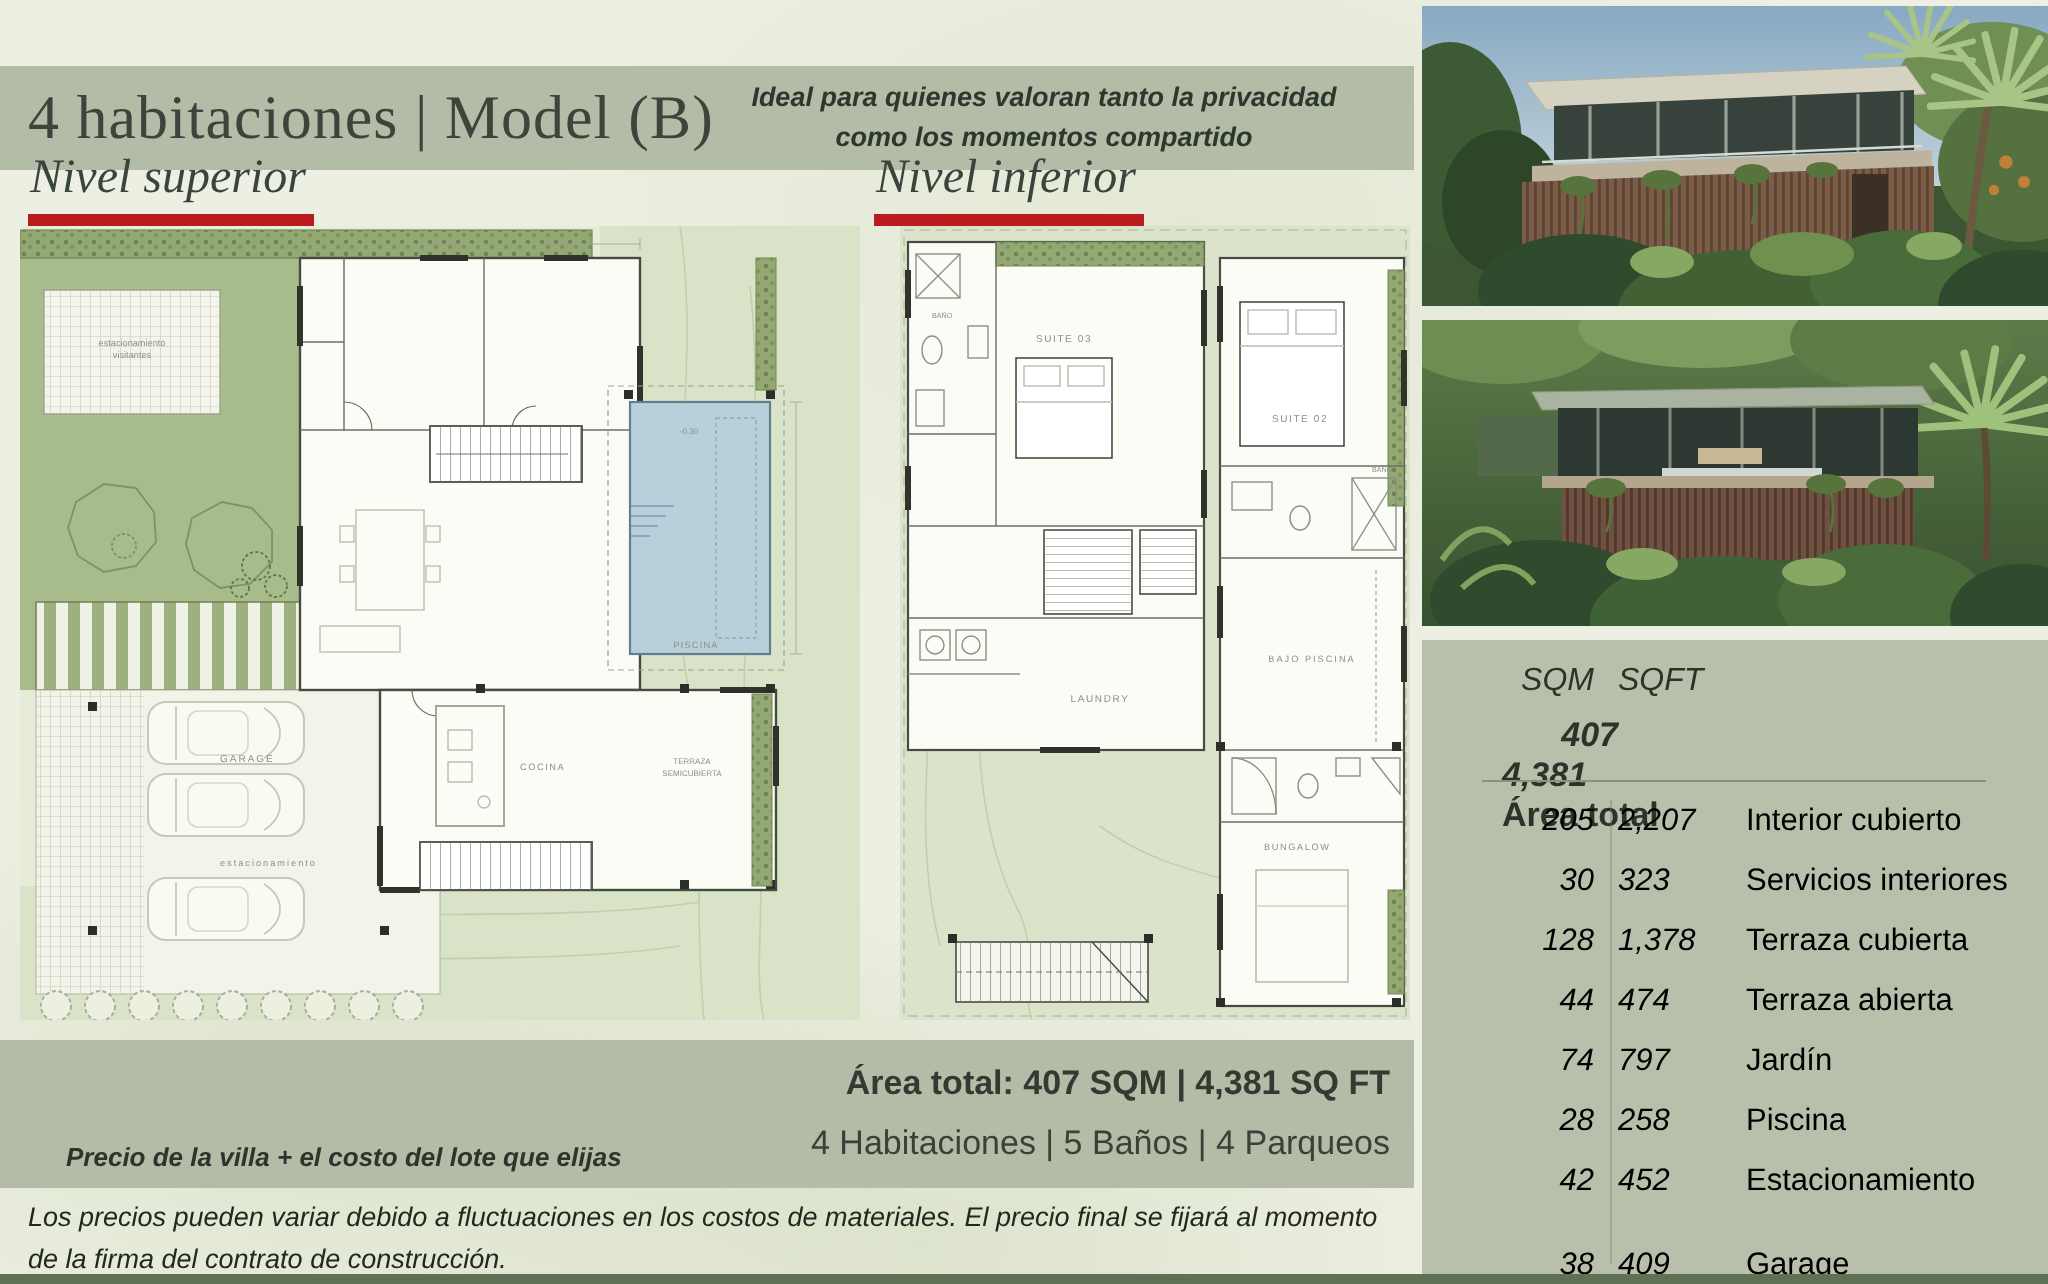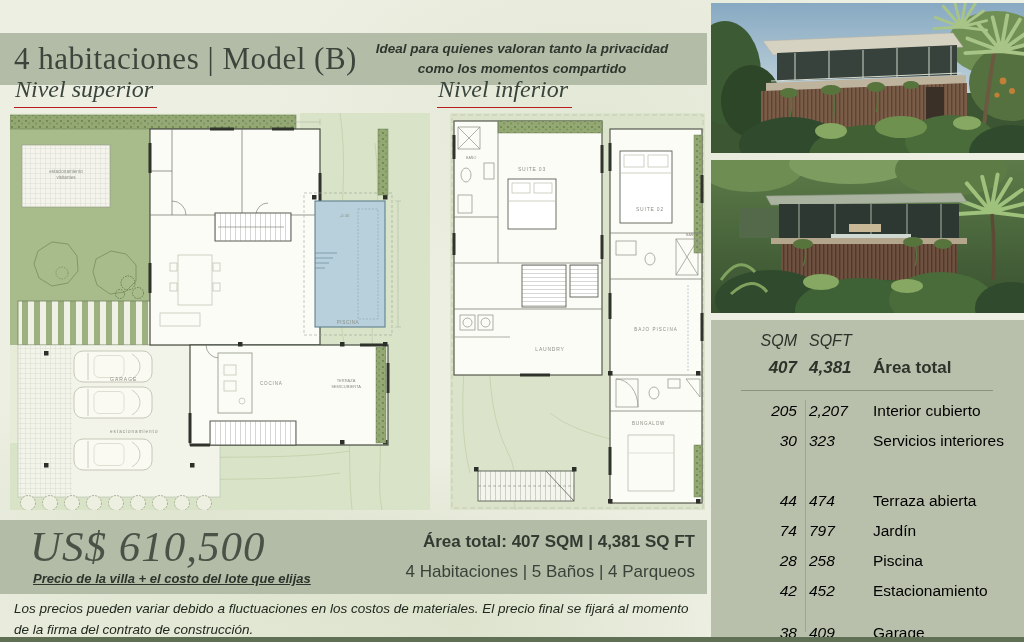--- a/index.html
+++ b/index.html
@@ -11,39 +11,39 @@
       radial-gradient(500px 300px at 58% 18%, rgba(190,205,165,.20), transparent 70%),
       radial-gradient(380px 240px at 45% 97%, rgba(170,190,140,.25), transparent 70%),
       #edefe2;
   }
   .abs{position:absolute;}
   
   .band{left:0;top:33px;width:707px;height:52px;background:#b3bca7;display:flex;align-items:center;}
   .title{font-family:"Liberation Serif",serif;font-size:31px;font-weight:400;color:#3c443c;padding-left:14px;letter-spacing:.5px;white-space:nowrap;}
   .tagline{margin-left:auto;padding-right:20px;width:330px;text-align:center;font-style:italic;font-weight:700;font-size:13.5px;line-height:1.45;color:#2e372e;}
   
-  .level{font-family:"Liberation Serif",serif;font-style:italic;font-size:24px;color:#39453c;border-bottom:1px solid #b91c1c;padding:0 4px 5px 1px;}
+  .level{font-family:"Liberation Serif",serif;font-style:italic;font-size:24px;color:#39453c;border-bottom:6px solid #b91c1c;padding:0 4px 5px 1px;}
   
   .priceband{left:0;top:520px;width:707px;height:74px;background:#b3bca7;}
   .price{font-family:"Liberation Serif",serif;font-style:italic;font-size:43px;color:#4a5247;letter-spacing:1px;left:30px;top:2px;}
-  .pricenote{left:33px;top:51px;font-style:italic;font-weight:700;font-size:13px;color:#2c342c;text-decoration:underline;}
+  .pricenote{left:33px;top:51px;font-style:italic;font-weight:700;font-size:13px;color:#2c342c;}
   .sumline1{right:12px;top:12px;font-weight:700;font-size:17px;color:#333a31;}
   .sumline2{right:12px;top:42px;font-size:17px;color:#3a4138;}
   .disclaimer{left:14px;top:599px;width:690px;font-style:italic;font-size:13.5px;line-height:1.55;color:#20291f;}
   
   .photo{left:711px;width:313px;background:#3c5633;}
   .tableblock{left:711px;top:320px;width:337px;height:322px;background:#b8c0ab;}
   .tb-inner{position:absolute;left:0;top:0;width:100%;height:100%;}
   .trow{position:absolute;left:28px;width:278px;display:flex;align-items:baseline;}
   .c-sqm{width:58px;text-align:right;font-style:italic;}
   .c-sqft{width:64px;font-style:italic;margin-left:12px;}
   .c-label{}
   .thead{top:12px;font-size:16px;color:#2b3229;}
   .thead .c-sqm,.thead .c-sqft{font-weight:400;}
-  .ttotal{top:38px;font-size:17px;}
+  .ttotal{top:38px;font-size:17px;flex-direction:column;}
   .ttotal .c-sqm,.ttotal .c-sqft{font-weight:700;}
   .ttotal .c-label{font-weight:700;font-style:normal;font-size:17px;}
   .tdiv{position:absolute;left:30px;top:70px;width:252px;height:1px;background:#88947b;}
   .vdiv{position:absolute;left:94px;top:80px;height:232px;width:1px;background:rgba(110,122,95,.35);}
   .tr-data{font-size:15.5px;color:#000000;}
   .tr-data .c-label{font-style:normal;}
   .bottombar{left:0;top:637px;width:1024px;height:5px;background:#5f7054;}
   .plab{font-family:"Liberation Sans",sans-serif;fill:#8b9184;}
   svg text{user-select:none;}
 </style>
@@ -455,20 +455,25 @@
     <div class="trow tr-data" style="top:82px">
       <div class="c-sqm">205</div>
       <div class="c-sqft">2,207</div>
       <div class="c-label">Interior cubierto</div>
     </div>
     <div class="trow tr-data" style="top:112px">
       <div class="c-sqm">30</div>
       <div class="c-sqft">323</div>
       <div class="c-label">Servicios interiores</div>
     </div>
+    <div class="trow tr-data" style="top:142px">
+      <div class="c-sqm">128</div>
+      <div class="c-sqft">1,378</div>
+      <div class="c-label">Terraza cubierta</div>
+    </div>
     <div class="trow tr-data" style="top:172px">
       <div class="c-sqm">44</div>
       <div class="c-sqft">474</div>
       <div class="c-label">Terraza abierta</div>
     </div>
     <div class="trow tr-data" style="top:202px">
       <div class="c-sqm">74</div>
       <div class="c-sqft">797</div>
       <div class="c-label">Jardín</div>
     </div>
@@ -484,21 +489,20 @@
     </div>
     <div class="trow tr-data" style="top:304px">
       <div class="c-sqm">38</div>
       <div class="c-sqft">409</div>
       <div class="c-label">Garage</div>
     </div>
   </div>
 </div>
 
 <div class="abs priceband">
-  <div class="abs price">US$ 610,500</div>
   <div class="abs pricenote">Precio de la villa + el costo del lote que elijas</div>
   <div class="abs sumline1">Área total: 407 SQM | 4,381 SQ FT</div>
   <div class="abs sumline2">4 Habitaciones | 5 Baños | 4 Parqueos</div>
 </div>
 
 <div class="abs disclaimer">Los precios pueden variar debido a fluctuaciones en los costos de materiales. El precio final se fijará al momento de la firma del contrato de construcción.</div>
 
 <div class="abs bottombar"></div>
 
 </body></html>

